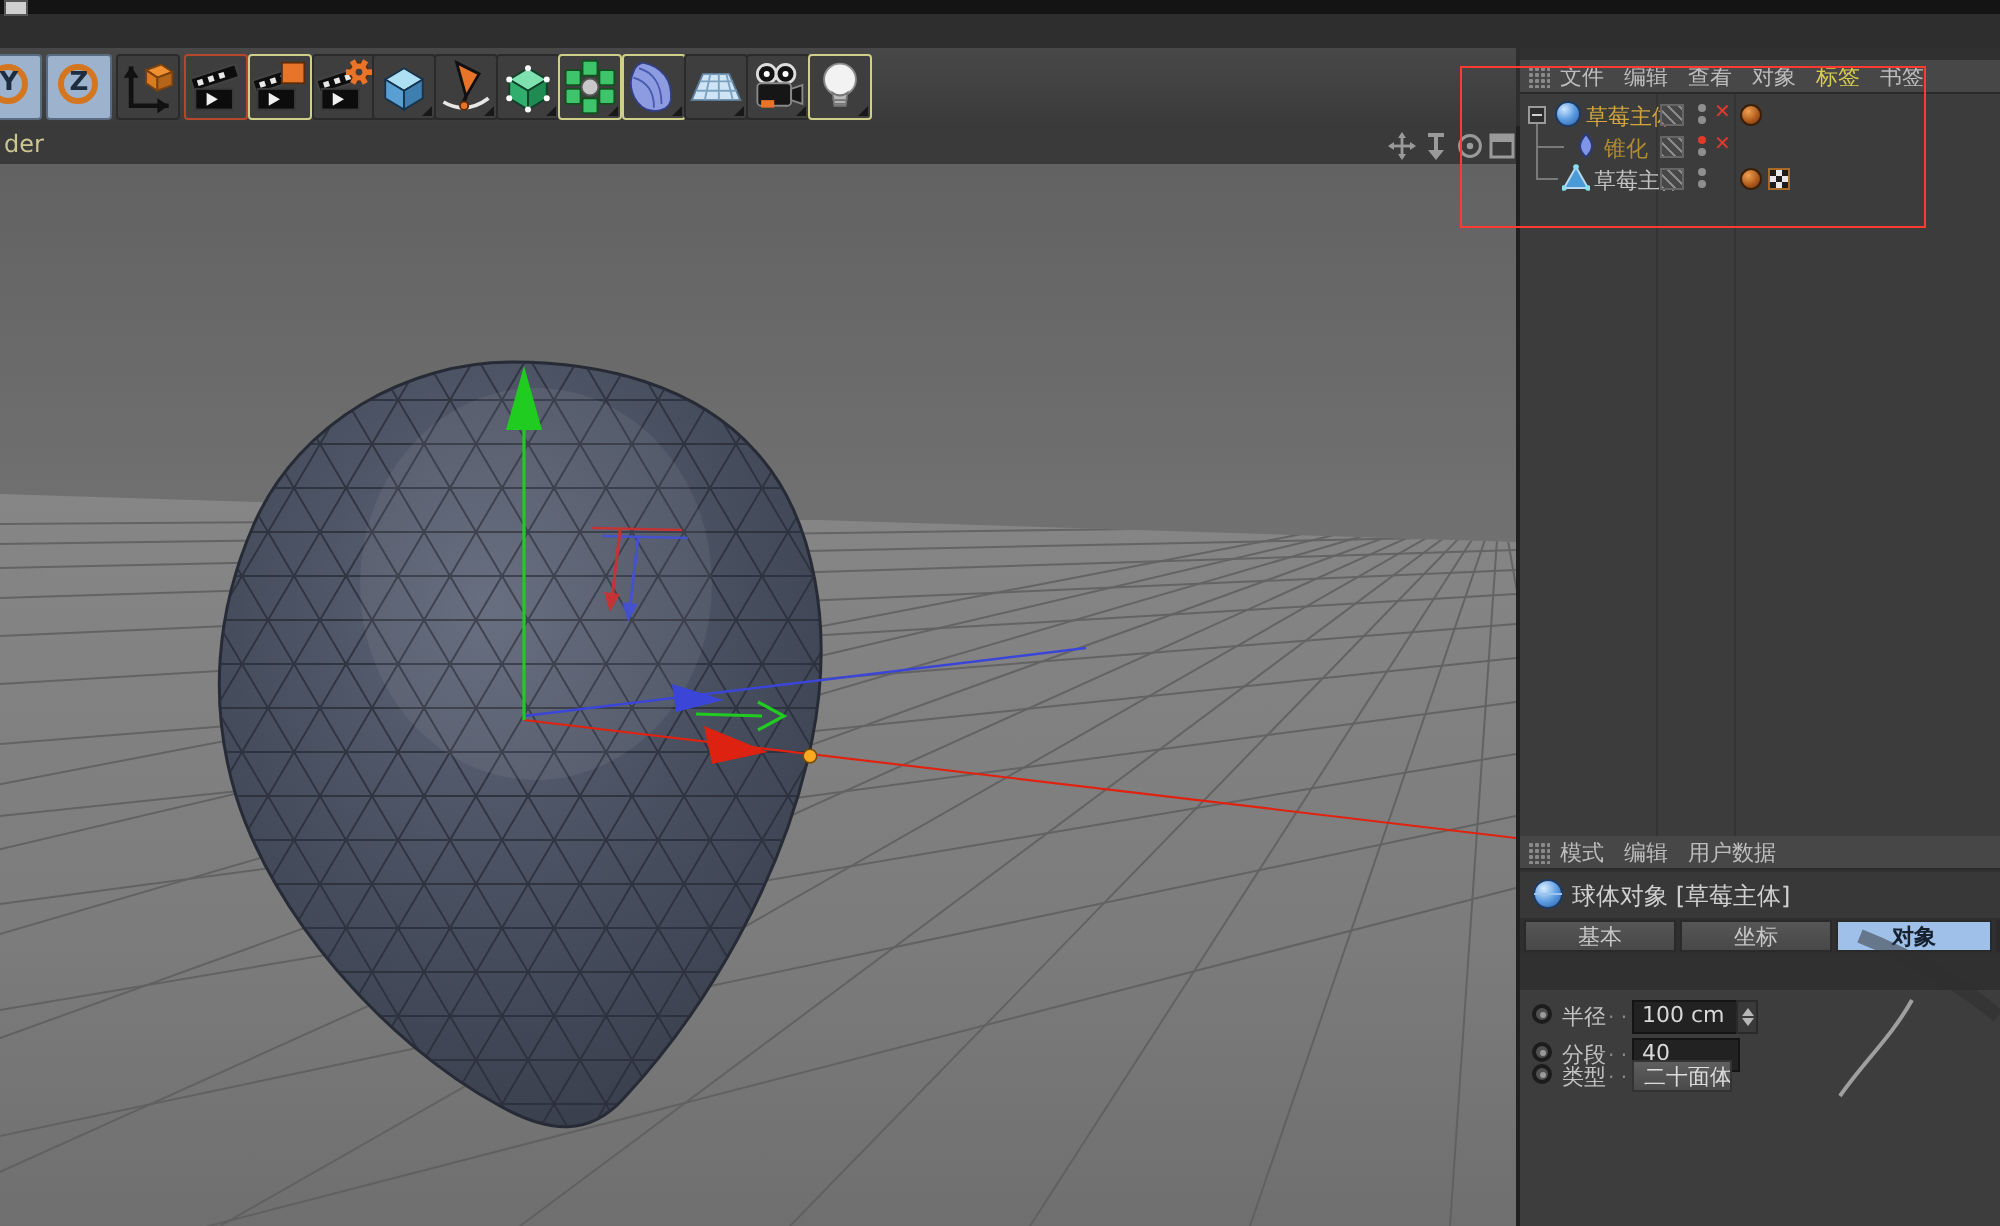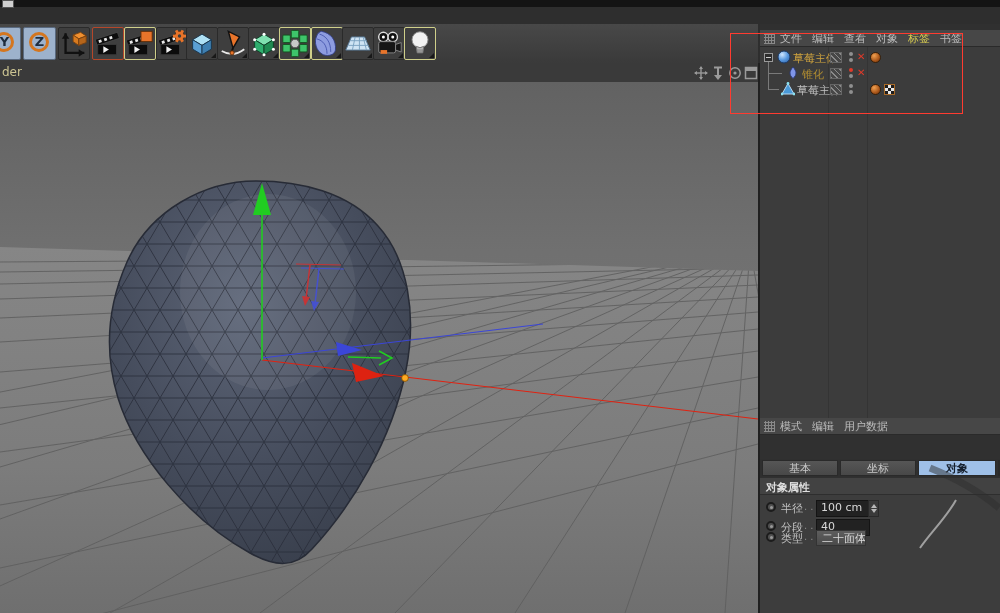--- a/index.html
+++ b/index.html
@@ -418,31 +418,42 @@
       </div>
     </div>
 
     <div class="strip" style="top:394px">
       <span class="grip"></span>
       <span class="mi">模式</span>
       <span class="mi">编辑</span>
       <span class="mi">用户数据</span>
     </div>
 
+    <div class="abs" id="amobj">
+      <svg class="abs" style="left:6px;top:3px" width="16" height="16" viewBox="0 0 16 16">
+        <defs>
+            <radialGradient id="sphG2" cx="0.35" cy="0.3" r="0.9">
+          <stop offset="0" stop-color="#d8ecff"></stop>
+              <stop offset="0.55" stop-color="#5a9ae0"></stop>
+              <stop offset="1" stop-color="#2a5ca0"></stop>
+            </radialGradient>
+          </defs>
+        <circle cx="8" cy="8" r="7" fill="url(#sphG2)" stroke="#1c3a66"></circle>
+        <path d="M1,8 H15" stroke="#9cc4ec" stroke-width="1"></path>
+      </svg>
+      <span class="t">球体对象 [草莓主体]</span>
+    </div>
 
     <div class="abs" id="amtabs">
       <span class="tab" style="left:2px;width:76px">基本</span>
       <span class="tab" style="left:80px;width:76px">坐标</span>
       <span class="tab active" style="left:158px;width:78px">对象</span>
       <span class="tab" style="left:238px;width:2px"></span>
     </div>
 
-    <div class="abs" id="amsection">
-      <span class="t">对象属性</span>
-    </div>
 
     <div class="abs" id="amprops">
       <div class="prow" style="top:5px">
         <span class="kcirc"></span>
         <span class="plabel">半径</span>
         <span class="pleader">. . .</span>
         <span class="pfield">100 cm</span>
         <span class="stepper">
             <b class="up"></b>
             <b class="dn"></b>

